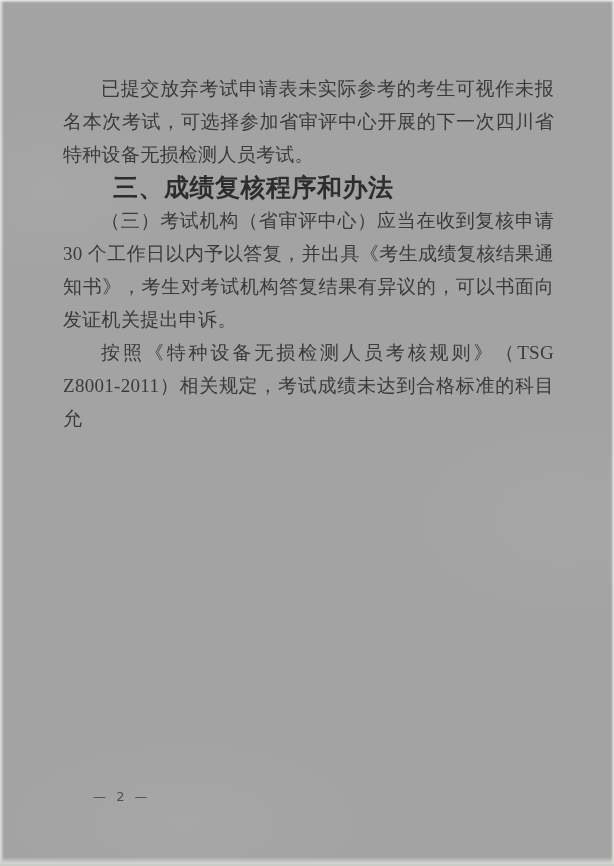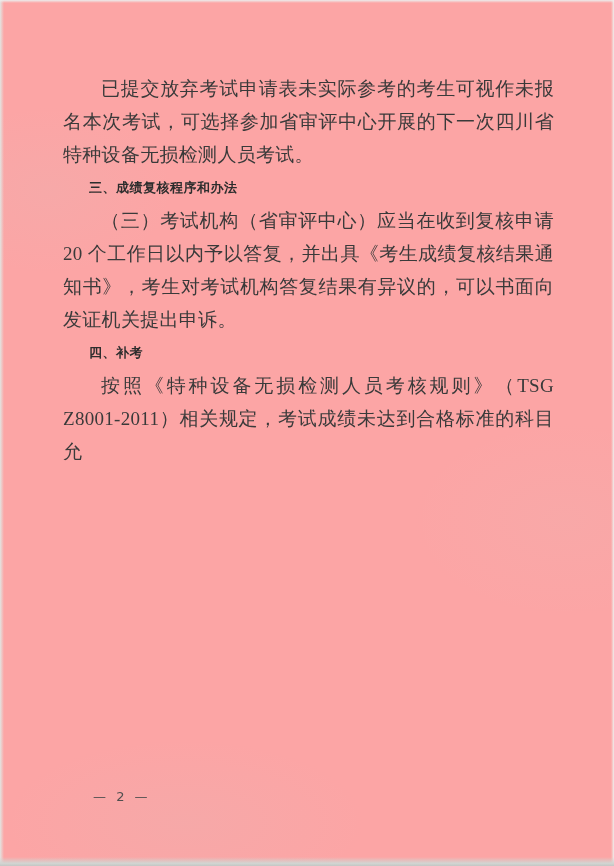--- a/index.html
+++ b/index.html
@@ -4,21 +4,21 @@
 <style>
   html, body {
     margin: 0;
     padding: 0;
     background: #ffffff;
   }
   .page {
     position: relative;
     width: 614px;
     height: 866px;
-    background: #fca5a5;
+    background: #a3a3a3;
     overflow: hidden;
     box-sizing: border-box;
   }
   
   .edge-left {
     position: absolute; left: 0; top: 0; bottom: 0; width: 4px;
     background: linear-gradient(to right, #e3e4e1, rgba(251,251,248,0));
   }
   .edge-top {
     position: absolute; left: 0; top: 0; right: 0; height: 3px;
@@ -53,21 +53,21 @@
     letter-spacing: 0.3px;
   }
   .para {
     margin: 0;
     text-indent: 2em;
   }
   .heading {
     margin: 0;
     font-family: "Liberation Sans", "DejaVu Sans", sans-serif;
     font-weight: 700;
-    font-size: 13px;
+    font-size: 25px;
     line-height: 33px;
     text-indent: 2em;
     color: #2d2d2d;
     text-align: left;
     letter-spacing: 0.5px;
   }
   .pagenum {
     position: absolute;
     left: 93px;
     top: 789px;
@@ -83,23 +83,22 @@
 <div class="page">
   <div class="scan-smudge"></div>
 
   <div class="content">
     <p class="para">已提交放弃考试申请表未实际参考的考生可视作未报名本次考试，可选择参加省审评中心开展的下一次四川省特种设备无损检测人员考试。</p>
 
     <h2 class="heading">三、成绩复核程序和办法</h2>
 
 
 
-    <p class="para">（三）考试机构（省审评中心）应当在收到复核申请 20 个工作日以内予以答复，并出具《考生成绩复核结果通知书》，考生对考试机构答复结果有异议的，可以书面向发证机关提出申诉。</p>
+    <p class="para">（三）考试机构（省审评中心）应当在收到复核申请 30 个工作日以内予以答复，并出具《考生成绩复核结果通知书》，考生对考试机构答复结果有异议的，可以书面向发证机关提出申诉。</p>
 
-    <h2 class="heading">四、补考</h2>
 
     <p class="para">按照《特种设备无损检测人员考核规则》（TSG Z8001-2011）相关规定，考试成绩未达到合格标准的科目允</p>
   </div>
 
   <div class="pagenum">— 2 —</div>
 
   <div class="edge-left"></div>
   <div class="edge-top"></div>
   <div class="edge-right"></div>
   <div class="edge-bottom"></div>

